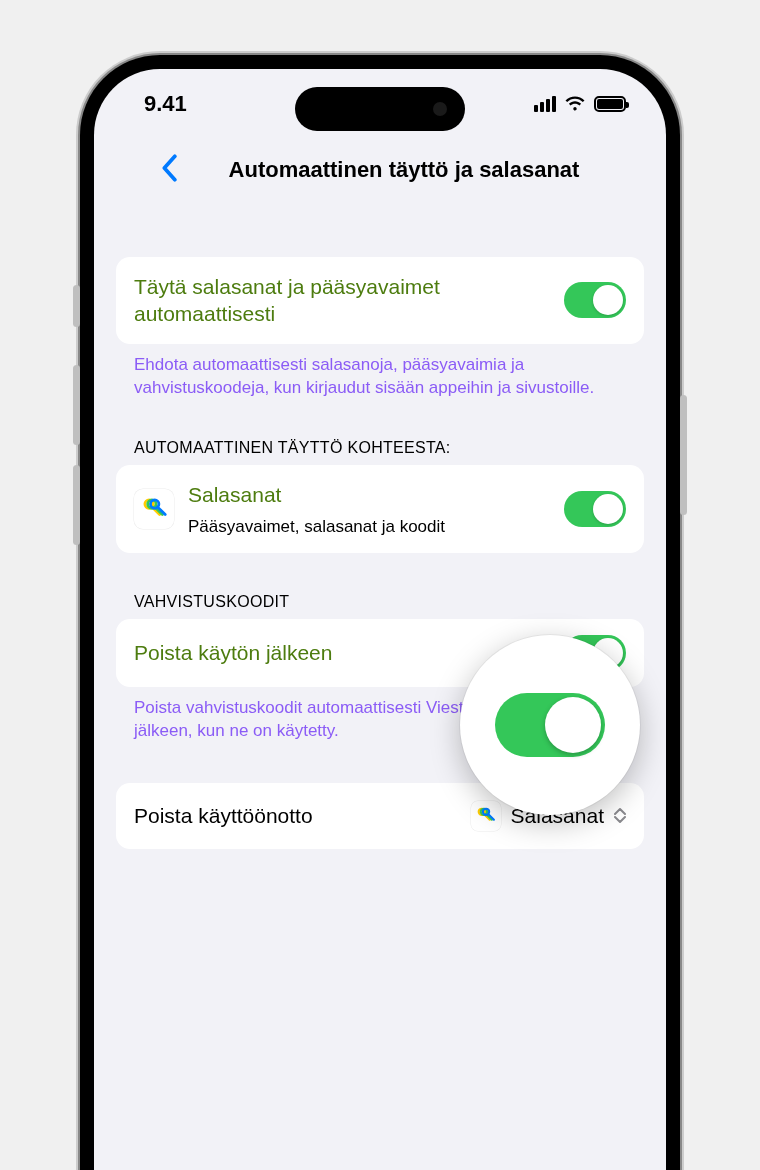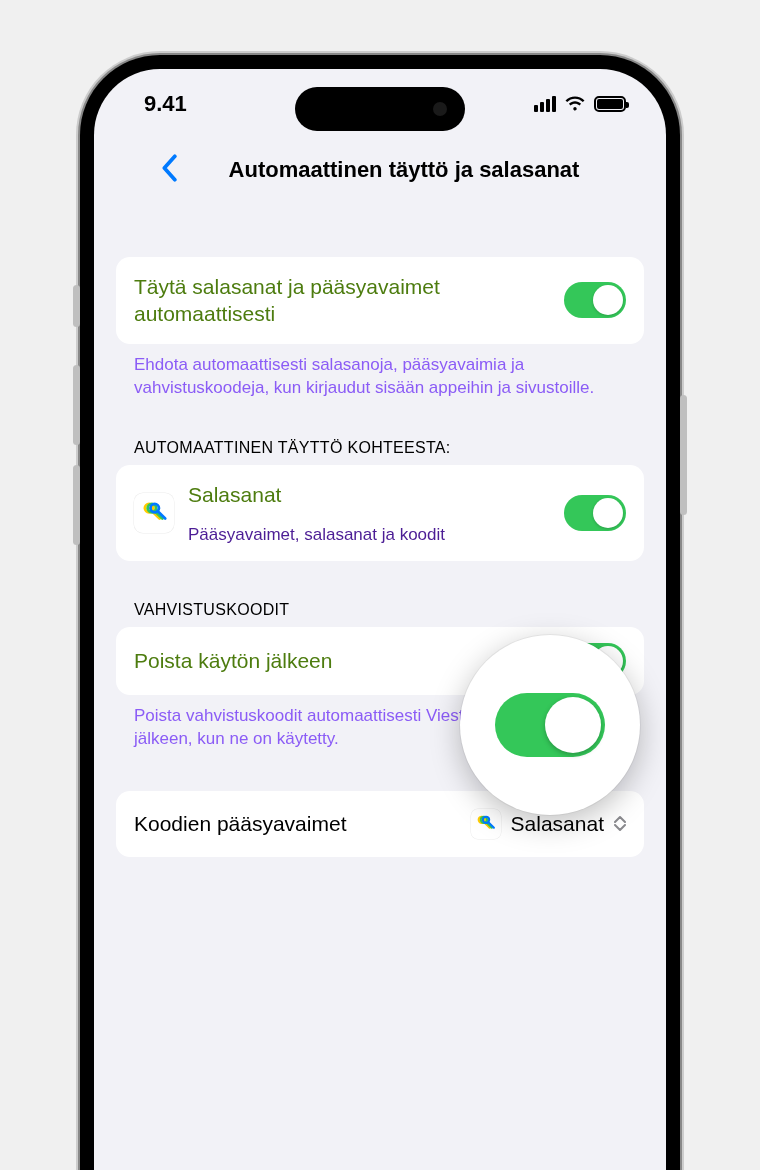--- a/index.html
+++ b/index.html
@@ -115,21 +115,21 @@
   .cell {
     background: #fff;
     border-radius: 14px;
     padding: 16px 18px;
     display: flex;
     align-items: center;
     gap: 14px;
   }
   .cell-text { flex: 1; }
   .cell-title { font-size: 21px; line-height: 1.3; color: #4d7c0f; }
-  .cell-sub { font-size: 17px; color: #4c1d95; margin-top: 16px; }
+  .cell-sub { font-size: 17px; color: #000000; margin-top: 8px; }
   .footer-text {
     font-size: 17px;
     color: #8b5cf6;
     padding: 10px 18px 0;
     line-height: 1.35;
   }
   .header-text {
     font-size: 16px;
     color: #000000;
     padding: 0 18px 8px;
@@ -287,21 +287,21 @@
             <div class="cell-text">
               <div class="cell-title">Poista käytön jälkeen</div>
             </div>
             <div class="toggle"></div>
           </div>
           <div class="footer-text">Poista vahvistuskoodit automaattisesti Viesteistä ja Mailista sen jälkeen, kun ne on käytetty.</div>
         </div>
 
         <div class="group">
           <div class="select-row">
-            <div class="select-label">Koodien pääsyavaimet</div>
+            <div class="select-label">Poista käyttöönotto</div>
             <div class="app-icon small">
               <svg viewBox="0 0 40 40">
                 <g transform="translate(4,4)">
                   <circle cx="9" cy="9" r="6" fill="none" stroke="#ffcc00" stroke-width="4"></circle>
                   <path d="M13 13 L24 24" stroke="#ffcc00" stroke-width="4" stroke-linecap="round"></path>
                 </g>
                 <g transform="translate(8,4)">
                   <circle cx="9" cy="9" r="6" fill="none" stroke="#34c759" stroke-width="4"></circle>
                   <path d="M13 13 L24 24" stroke="#34c759" stroke-width="4" stroke-linecap="round"></path>
                 </g>

